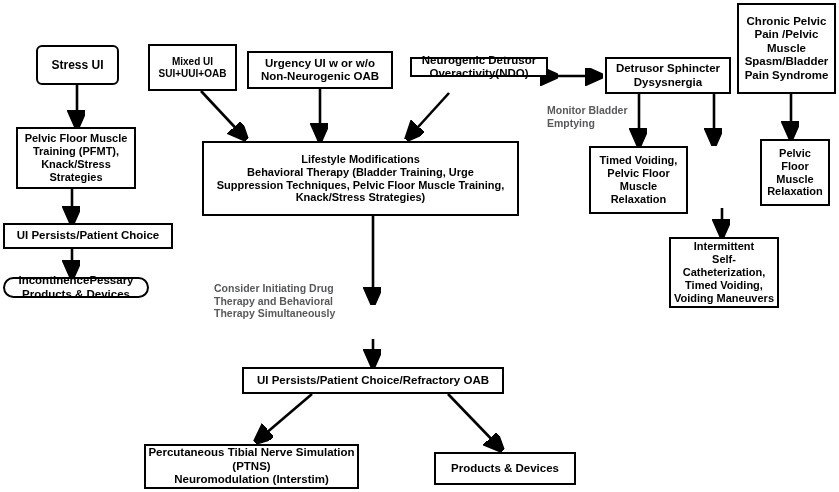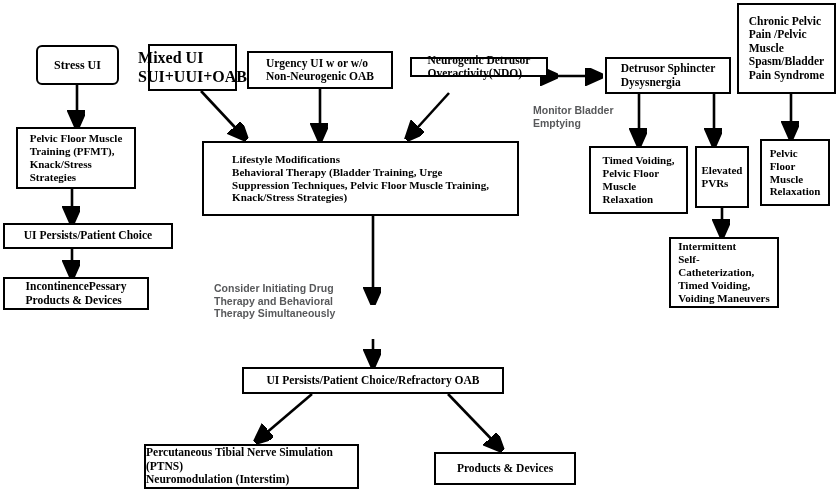--- a/index.html
+++ b/index.html
@@ -19,25 +19,24 @@
   .node {
     position: absolute;
     box-sizing: border-box;
     background: #ffffff;
     border: 2.5px solid #000000;
     color: #000000;
     font-weight: bold;
     display: flex;
     align-items: center;
     justify-content: center;
-    text-align: left;
+    text-align: center;
     line-height: 1.17;
     white-space: pre-line;
     z-index: 3;
-    font-family: Liberation Serif, serif;
   }
   .note {
     position: absolute;
     color: #58595b;
     font-weight: bold;
     text-align: left;
     line-height: 1.2;
     white-space: pre-line;
     z-index: 2;
   }
@@ -94,21 +93,21 @@
 
     <line x1="373" y1="339" x2="373" y2="363" marker-end="url(#ah)"></line>
 
     <line x1="312" y1="394" x2="258" y2="440" marker-end="url(#ah)"></line>
 
     <line x1="448" y1="394" x2="500" y2="448" marker-end="url(#ah)"></line>
   </svg>
 
   <div class="node" style="left: 36px; top: 45px; width: 83px; height: 40px; font-size: 12px; border-color: rgb(0, 0, 0); color: rgb(0, 0, 0); border-radius: 6px;">Stress UI</div>
 
-  <div class="node" style="left: 148px; top: 44px; width: 89px; height: 47px; font-size: 16px; border-color: rgb(0, 0, 0); color: rgb(0, 0, 0);">Mixed UI
+  <div class="node" style="left: 148px; top: 44px; width: 89px; height: 47px; font-size: 10px; border-color: rgb(0, 0, 0); color: rgb(0, 0, 0);">Mixed UI
 SUI+UUI+OAB</div>
 
   <div class="node" style="left: 247px; top: 51px; width: 146px; height: 38px; font-size: 11.5px; border-color: rgb(0, 0, 0); color: rgb(0, 0, 0);">Urgency UI w or w/o
 Non-Neurogenic OAB</div>
 
   <div class="node" style="left: 410px; top: 57px; width: 138px; height: 20px; font-size: 11.5px; border-color: rgb(0, 0, 0); color: rgb(0, 0, 0);">Neurogenic Detrusor
 Overactivity(NDO)</div>
 
   <div class="node" style="left: 605px; top: 57px; width: 126px; height: 37px; font-size: 11.5px; border-color: rgb(0, 0, 0); color: rgb(0, 0, 0);">Detrusor Sphincter
 Dysysnergia</div>
@@ -127,47 +126,45 @@
   <div class="node" style="left: 202px; top: 141px; width: 317px; height: 75px; font-size: 11px; border-color: rgb(0, 0, 0); color: rgb(0, 0, 0);">Lifestyle Modifications
 Behavioral Therapy (Bladder Training, Urge
 Suppression Techniques, Pelvic Floor Muscle Training,
 Knack/Stress Strategies)</div>
 
   <div class="node" style="left: 589px; top: 146px; width: 99px; height: 68px; font-size: 11px; border-color: rgb(0, 0, 0); color: rgb(0, 0, 0);">Timed Voiding,
 Pelvic Floor
 Muscle
 Relaxation</div>
 
-  <div class="node" style="left: 695px; top: 146px; width: 54px; height: 62px; font-size: 11px; border-color: rgb(0, 0, 0); color: rgb(0, 0, 0);">Elevated
-PVRs</div>
 
   <div class="node" style="left: 760px; top: 139px; width: 70px; height: 67px; font-size: 11px; border-color: rgb(0, 0, 0); color: rgb(0, 0, 0);">Pelvic
 Floor
 Muscle
 Relaxation</div>
 
   <div class="node" style="left: 3px; top: 223px; width: 170px; height: 26px; font-size: 11.5px; border-color: rgb(0, 0, 0); color: rgb(0, 0, 0);">UI Persists/Patient Choice</div>
 
   <div class="node" style="left: 669px; top: 237px; width: 110px; height: 71px; font-size: 11px; border-color: rgb(0, 0, 0); color: rgb(0, 0, 0);">Intermittent
 Self-
 Catheterization,
 Timed Voiding,
 Voiding Maneuvers</div>
 
-  <div class="node" style="left: 3px; top: 277px; width: 146px; height: 33px; font-size: 11.5px; border-color: rgb(0, 0, 0); color: rgb(0, 0, 0);">IncontinencePessary
+  <div class="node" style="left: 3px; top: 277px; width: 146px; height: 21px; font-size: 11.5px; border-color: rgb(0, 0, 0); color: rgb(0, 0, 0); border-radius: 13px;">IncontinencePessary
 Products &amp; Devices</div>
 
 
   <div class="node" style="left: 242px; top: 367px; width: 262px; height: 27px; font-size: 11.5px; border-color: rgb(0, 0, 0); color: rgb(0, 0, 0);">UI Persists/Patient Choice/Refractory OAB</div>
 
   <div class="node" style="left: 144px; top: 444px; width: 215px; height: 45px; font-size: 11.5px; border-color: rgb(0, 0, 0); color: rgb(0, 0, 0);">Percutaneous Tibial Nerve Simulation (PTNS)
 Neuromodulation (Interstim)</div>
 
   <div class="node" style="left: 434px; top: 452px; width: 142px; height: 33px; font-size: 11.5px; border-color: rgb(0, 0, 0); color: rgb(0, 0, 0);">Products &amp; Devices</div>
 
-  <div class="note" style="left: 533px; top: 104px; width: 110px; font-size: 10.5px; color: rgb(88, 89, 91);">Monitor Bladder
+  <div class="note" style="left: 547px; top: 104px; width: 110px; font-size: 10.5px; color: rgb(88, 89, 91);">Monitor Bladder
   Emptying</div>
 
   <div class="note" style="left: 214px; top: 238px; width: 160px; font-size: 10.5px; color: rgb(88, 89, 91); margin-top: 44px;">Consider Initiating Drug
 Therapy and Behavioral
 Therapy Simultaneously</div>
 
 </div>
 
 </body></html>

